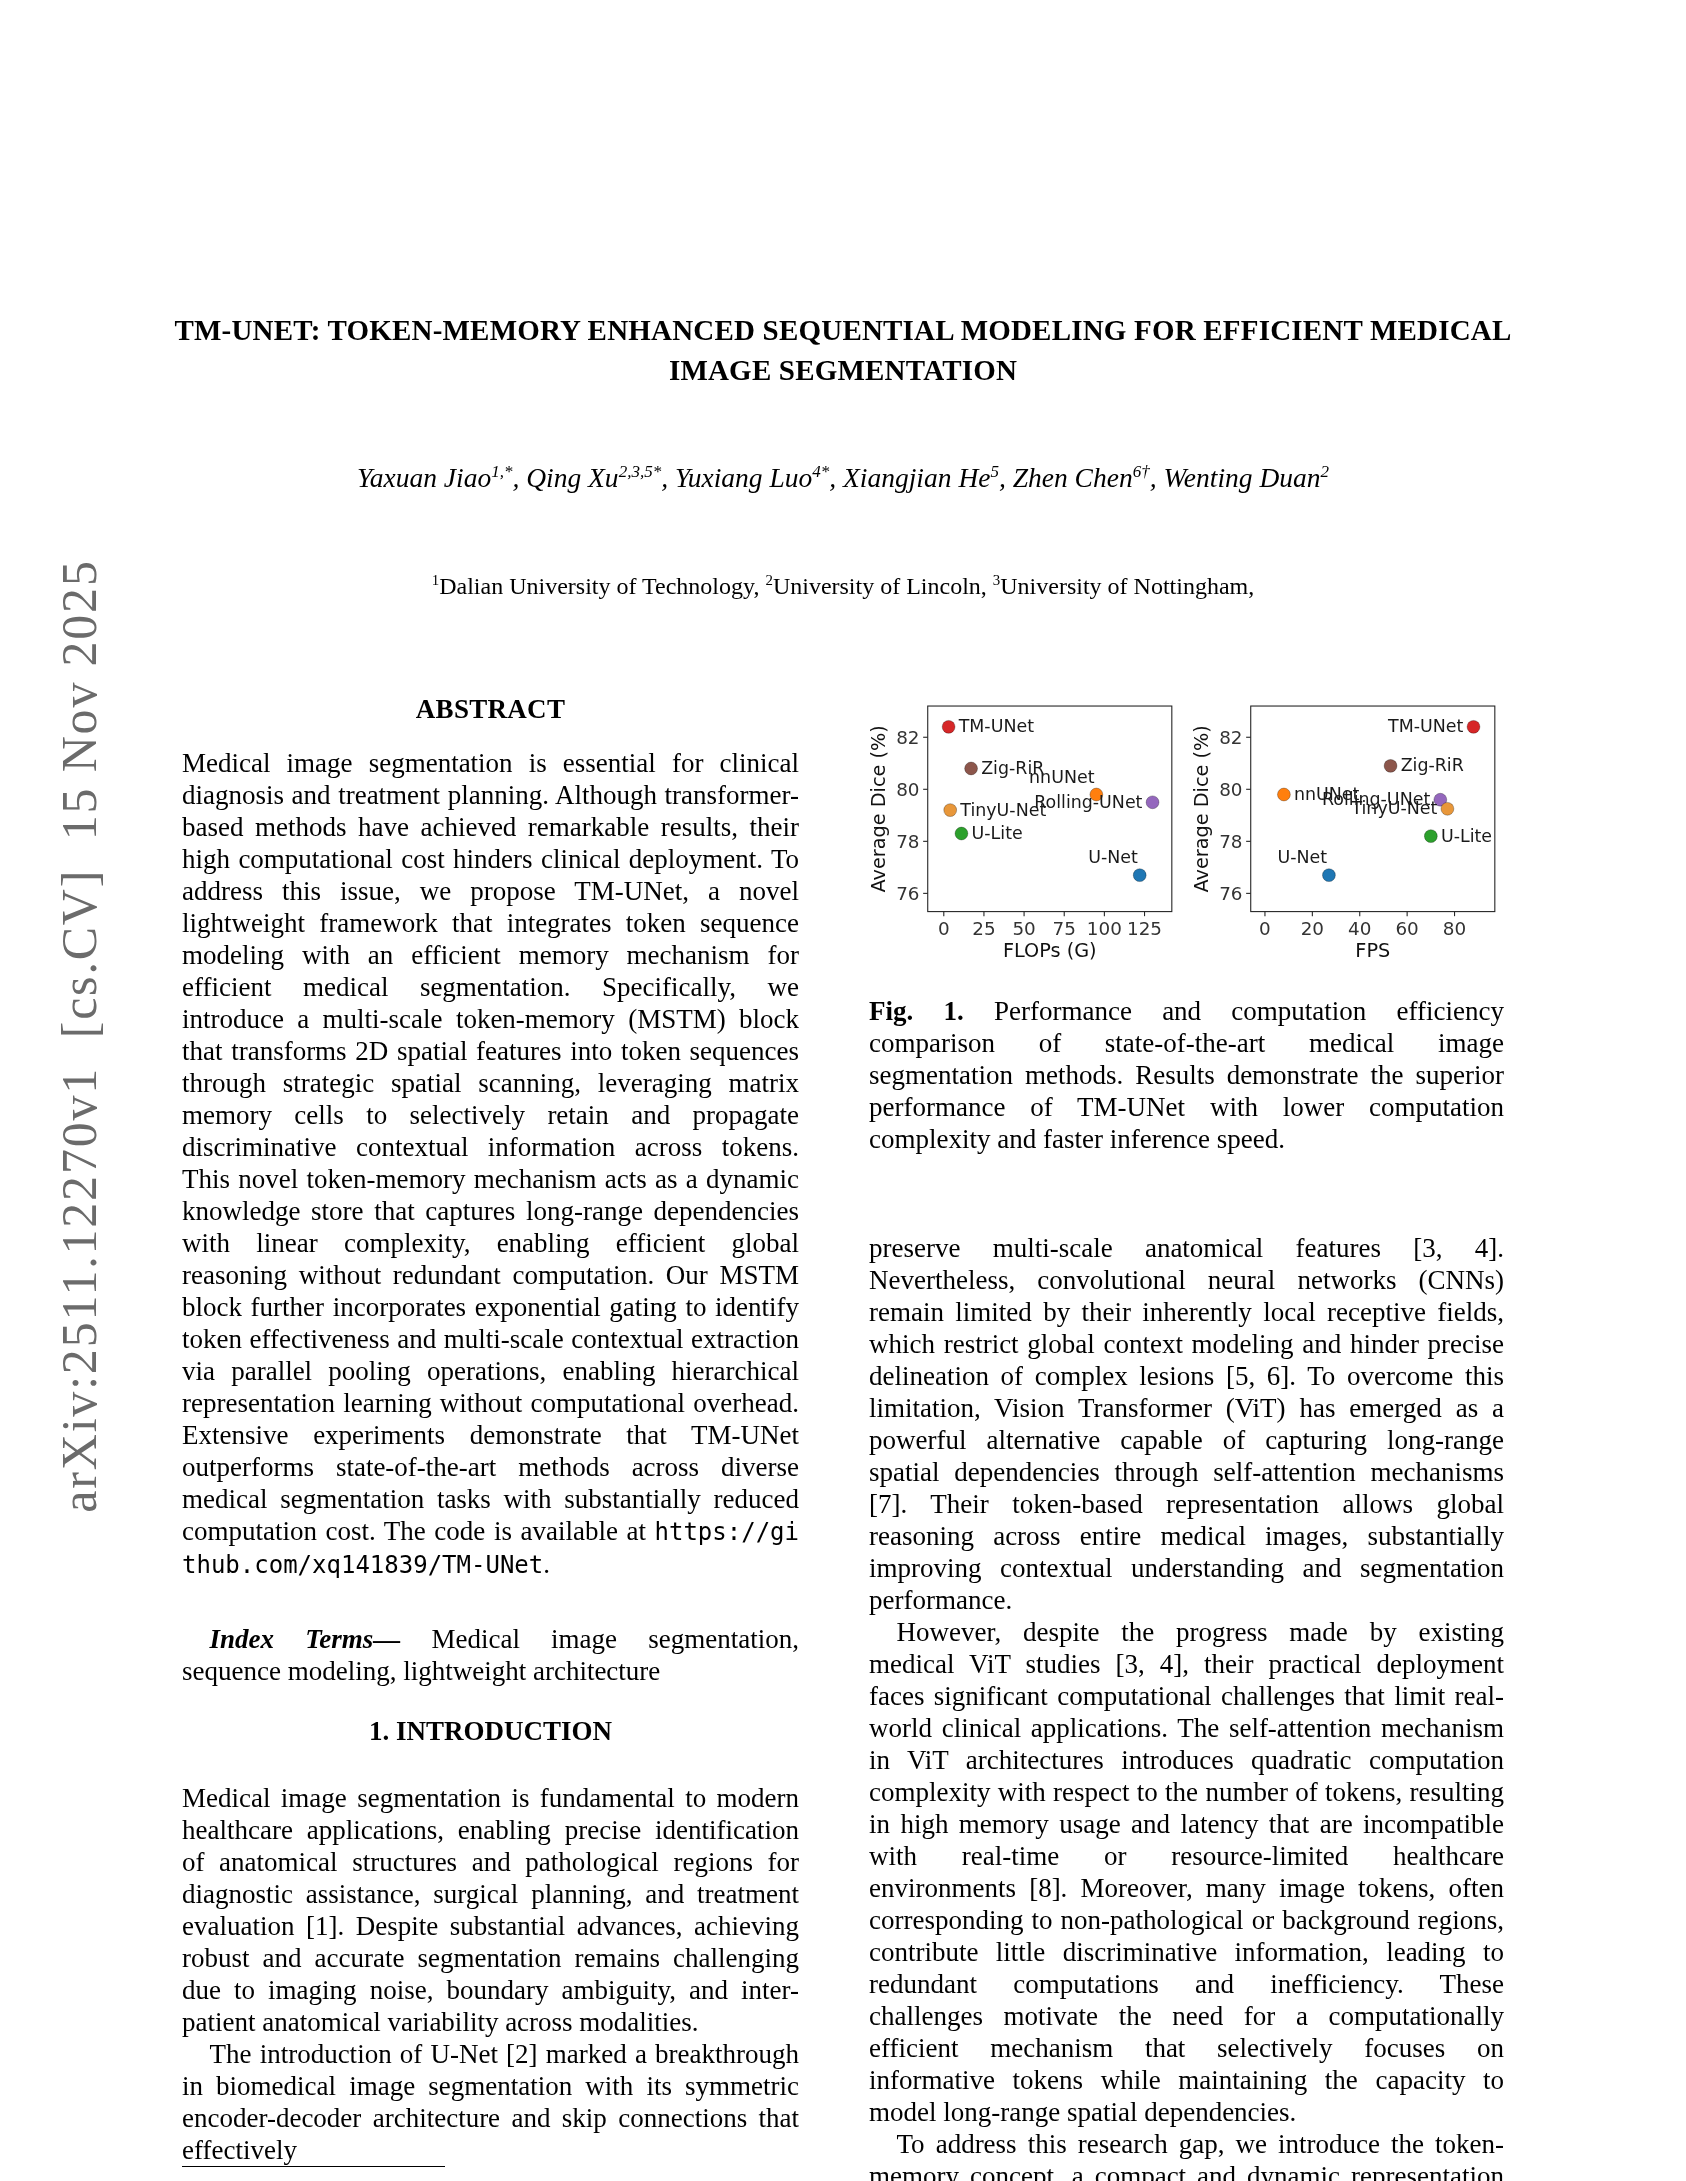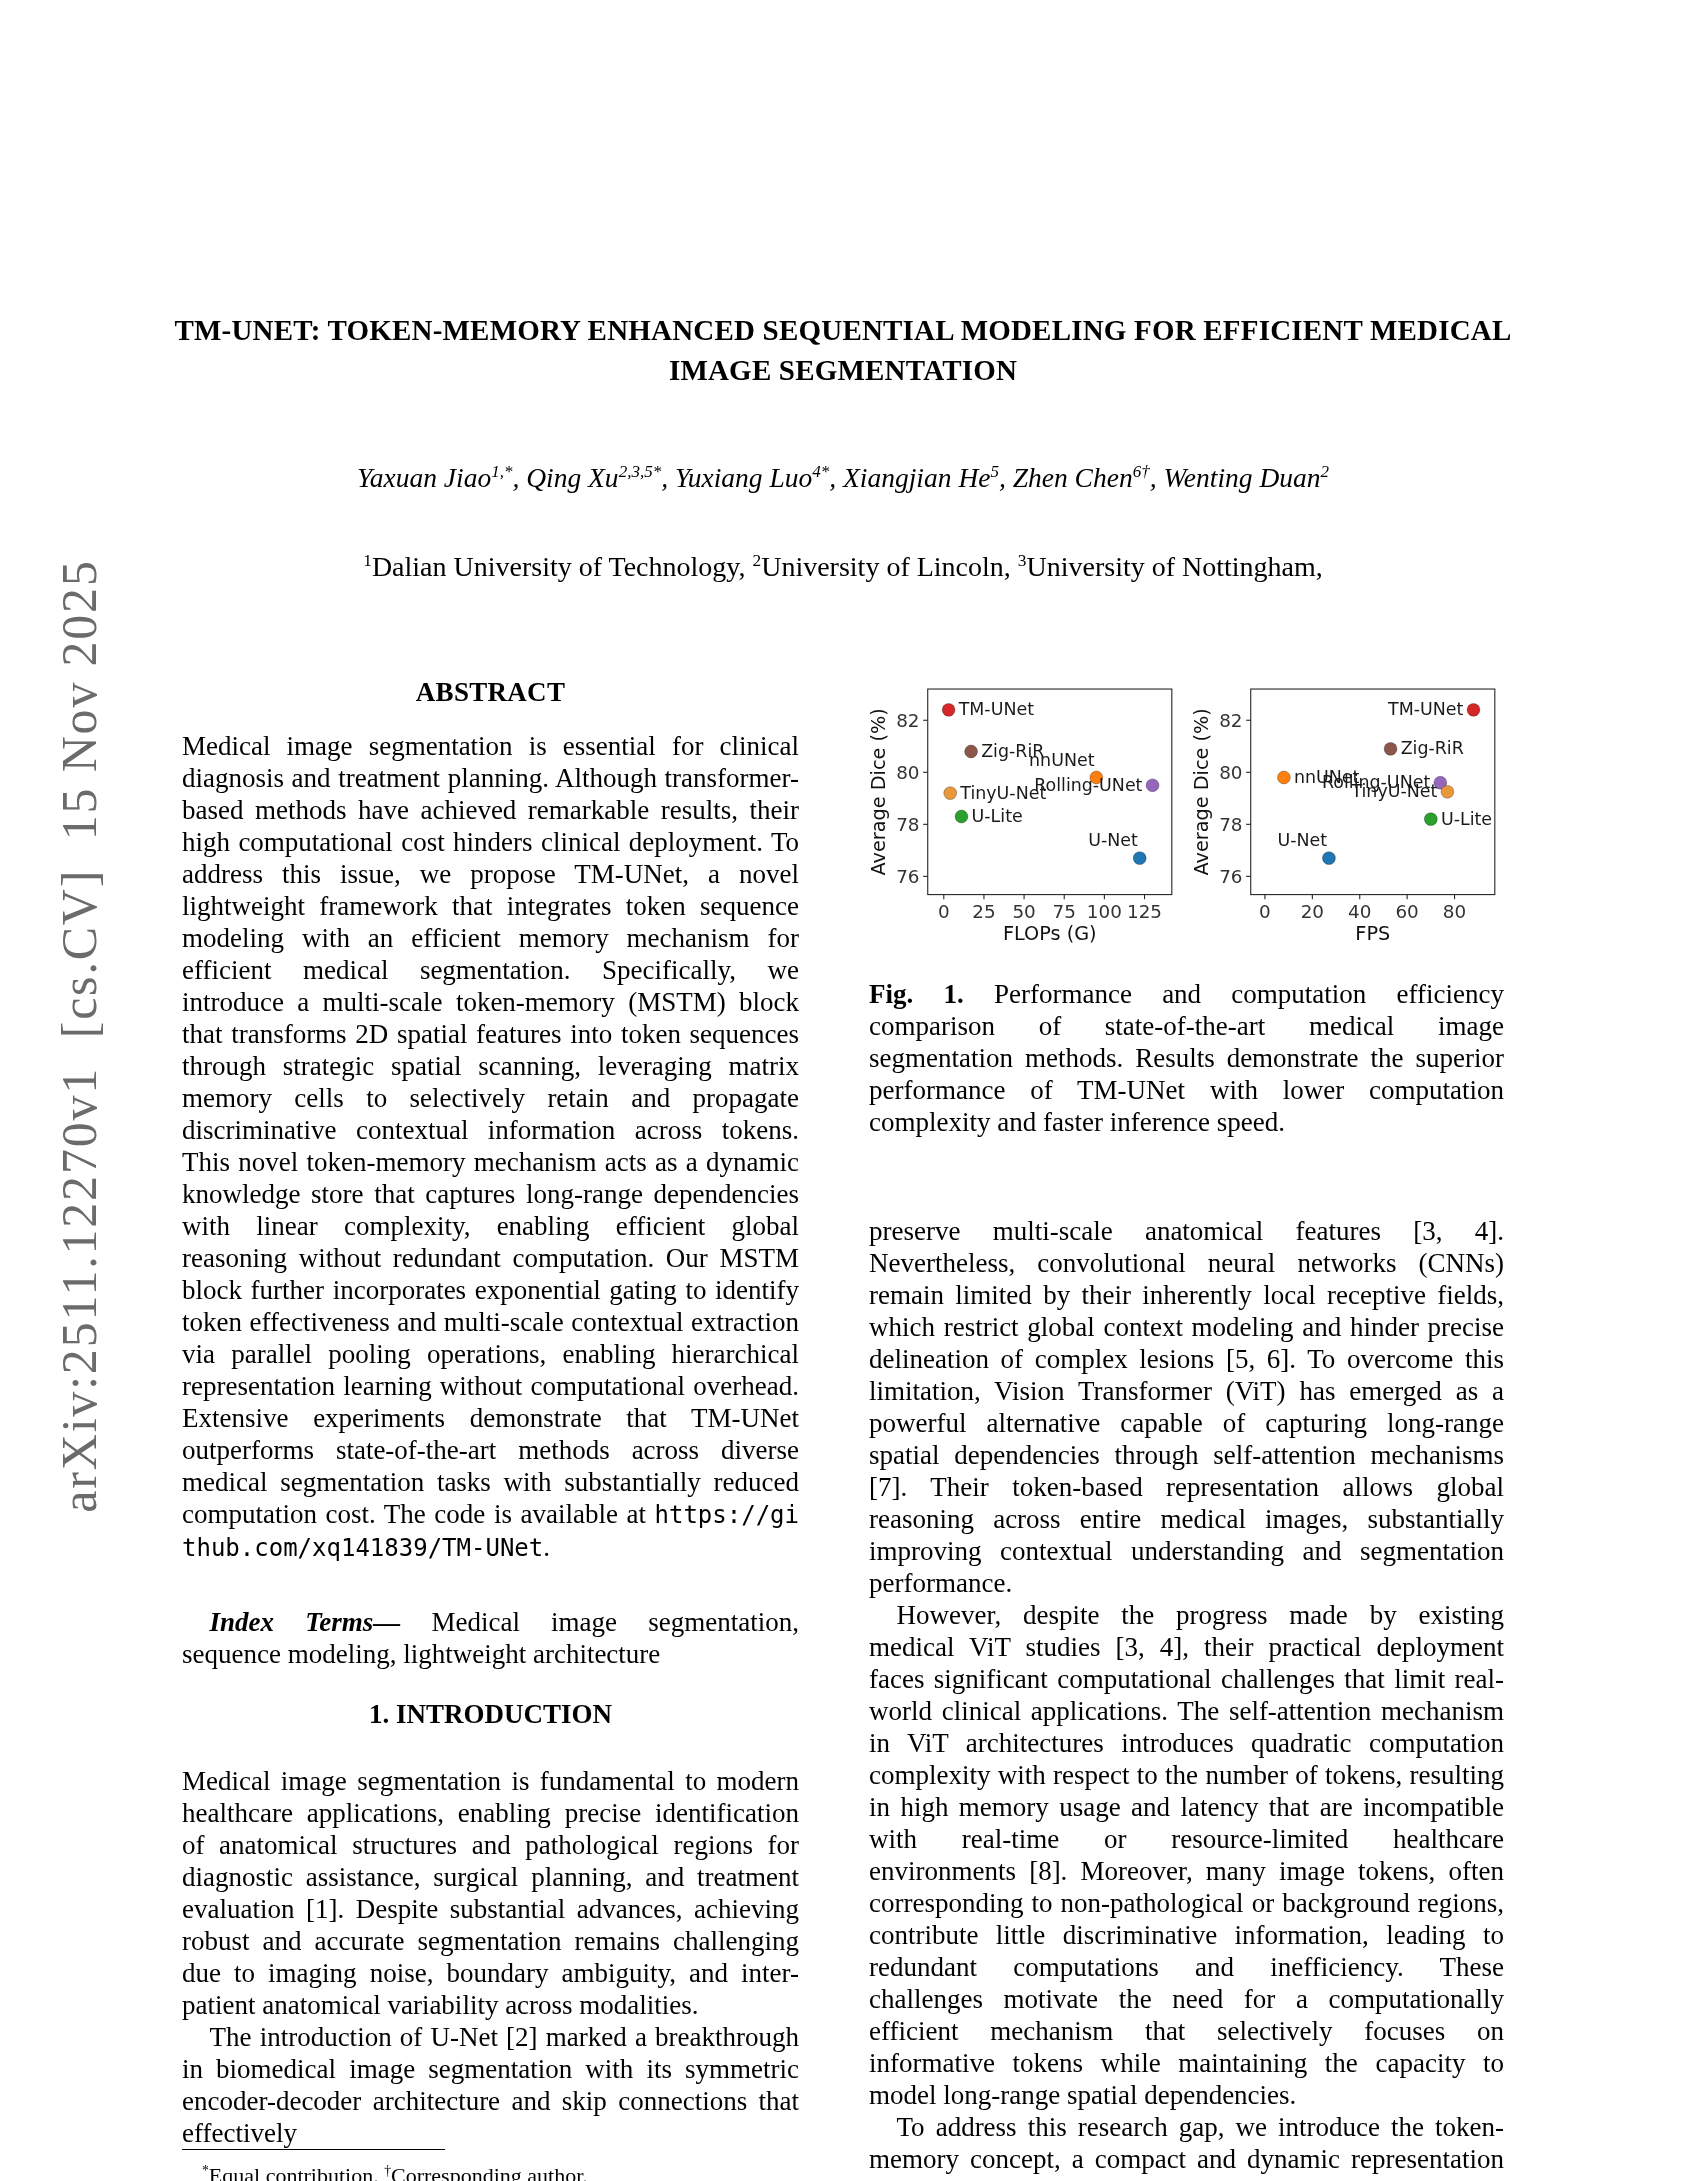--- a/index.html
+++ b/index.html
@@ -7,21 +7,21 @@
   body{position:relative;overflow:hidden;font-family:"Liberation Serif",serif;color:#000}
   .watermark{
     position:absolute;left:79px;top:1036px;
     transform:translate(-50%,-50%) rotate(-90deg);
     white-space:pre;font-size:50px;color:#6b6b6b;letter-spacing:1.8px;
   }
   .header{padding-top:310px;text-align:center}
   .title{font-size:29px;font-weight:bold;line-height:1.38;max-width:1341px;margin:0 auto;letter-spacing:0.2px}
   .authors{margin-top:72px;font-size:27.5px;font-style:italic}
   sup{font-size:.62em;vertical-align:super;line-height:0}
-  .affiliations{margin-top:51px;font-size:28px;line-height:1.55}
+  .affiliations{margin-top:74px;font-size:24px;line-height:1.55}
   .columns{display:flex;gap:70px;padding:0 182px;margin-top:88px;height:1429px}
   .col{width:635px;font-size:27px;line-height:32px;text-align:justify;hyphens:auto}
   .col-left{display:flex;flex-direction:column}
   .abstract-heading{text-align:center;font-weight:bold;font-size:27px;margin-bottom:22px;letter-spacing:0.3px}
   p.noindent{text-indent:0}
   p.indent{text-indent:27.5px}
   .index-terms{margin-top:42px;text-indent:27.5px}
   .index-label{font-weight:bold;font-style:italic}
   .section-heading{text-align:center;font-weight:bold;font-size:27px;margin:28px 0 35px}
   .mono{font-family:"DejaVu Sans Mono","Liberation Mono",monospace;font-size:24px;color:#000;text-decoration:none;word-break:break-all}

